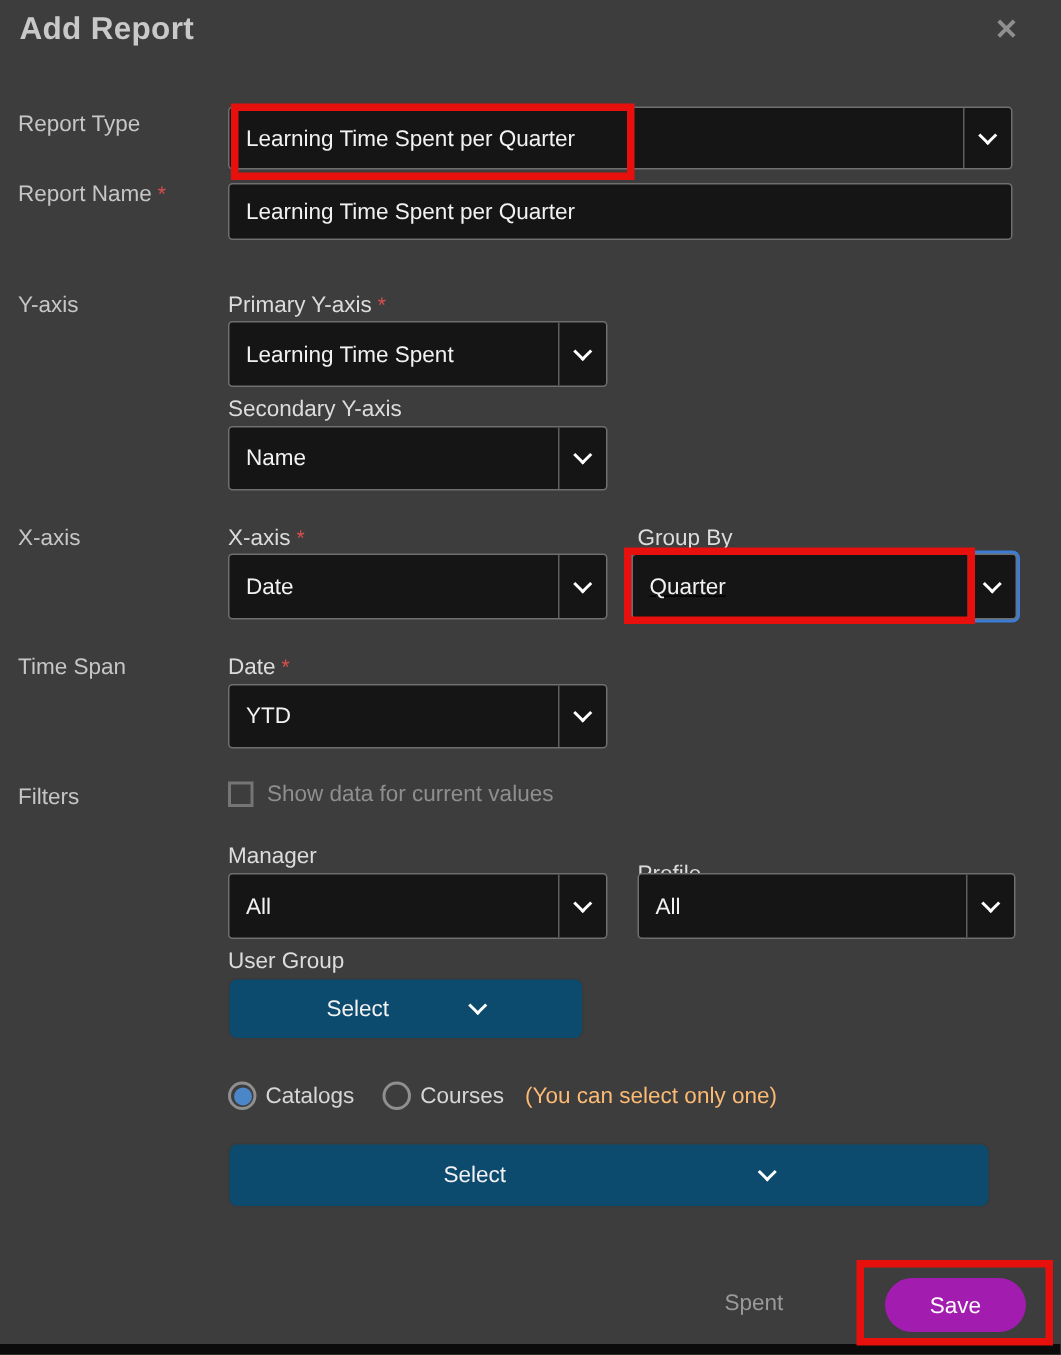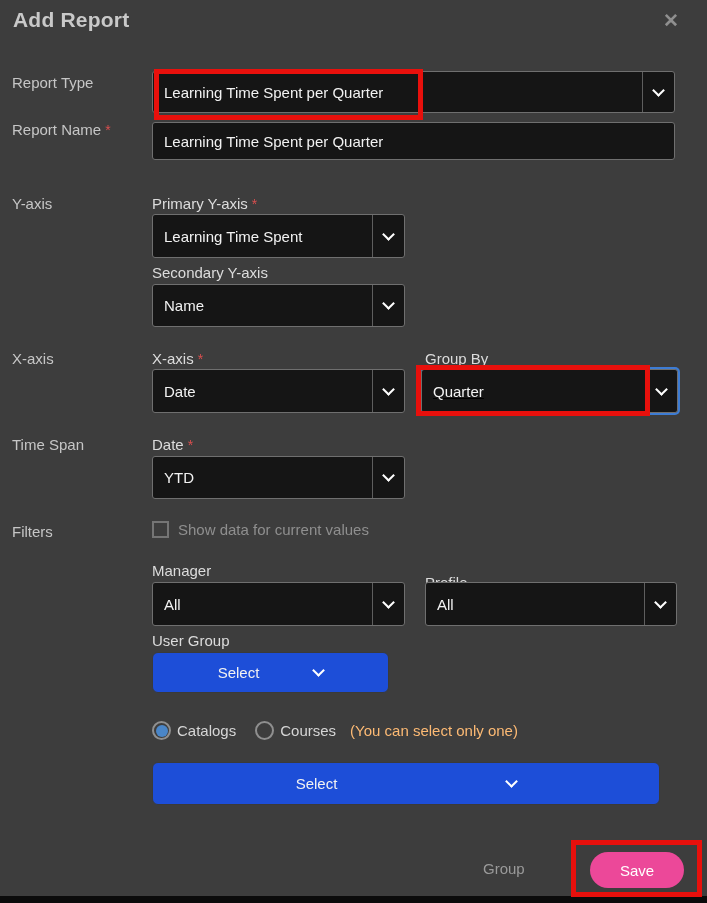--- a/index.html
+++ b/index.html
@@ -49,21 +49,21 @@
   }
   .focus-ring { box-shadow:0 0 0 2px #3d7cd4; }
 
   .text-input {
     background:#151515; border:1px solid #6f6f6f; border-radius:3px;
     color:#f2f2f2; font-size:15px; font-family:"Liberation Sans", sans-serif;
     padding:0 11px; outline:none;
   }
 
   .select-btn {
-    background:#1d4ed8; border:1px solid #3a3a3a; border-radius:6px;
+    background:#0c4a6e; border:1px solid #3a3a3a; border-radius:6px;
     display:flex; align-items:center; justify-content:center;
     color:#f2f2f2; font-size:15px; cursor:pointer;
   }
   .select-btn .chev { margin-left:0; }
 
   .cb {
     width:17px; height:17px;
     border:2px solid #757575; background:transparent; cursor:pointer;
   }
   .cb-label { font-size:15px; color:#8f8f8f; }
@@ -78,21 +78,21 @@
   }
   .radio-label { font-size:15px; color:#d6d6d6; }
   .radio-note { font-size:15px; color:#fdba74; }
 
   .cancel-btn {
     font-size:15px; color:#9a9a9a; cursor:pointer; background:none; border:none;
     font-family:"Liberation Sans", sans-serif;
   }
   .save-btn {
     width:94px; height:36px; border-radius:18px; border:none;
-    background:#ec4899; color:#ffffff; font-size:15px; cursor:pointer;
+    background:#a21caf; color:#ffffff; font-size:15px; cursor:pointer;
     display:flex; align-items:center; justify-content:center;
     font-family:"Liberation Sans", sans-serif;
   }
 
   .ann { border:5px solid #e8100c; pointer-events:none; z-index:50; }
   .bottom-strip { left:0; top:896px; width:707px; height:7px; background:#0b0b0b; }
 </style>
 </head>
 <body>
 
@@ -196,20 +196,20 @@
   <span class="radio" style="margin-left:19px;"></span>
   <span class="radio-label" style="margin-left:6px;">Courses</span>
   <span class="radio-note" style="margin-left:14px;">(You can select only one)</span>
 </div>
 
 <div class="abs select-btn" style="left:152px; top:762px; width:508px; height:43px;">
   <span>Select</span>
   <span class="chev" style="margin-left:170px;"></span>
 </div>
 
-<button class="abs cancel-btn" style="left:483px; top:860px;">Group</button>
+<button class="abs cancel-btn" style="left:483px; top:860px;">Spent</button>
 <button class="abs save-btn" style="left:590px; top:852px;">Save</button>
 
 <div class="abs ann" style="left:154px; top:69px; width:269px; height:51px;"></div>
 <div class="abs ann" style="left:416px; top:365px; width:234px; height:51px;"></div>
 <div class="abs ann" style="left:571px; top:840px; width:131px; height:57px;"></div>
 
 <div class="abs bottom-strip"></div>
 
 </body></html>

